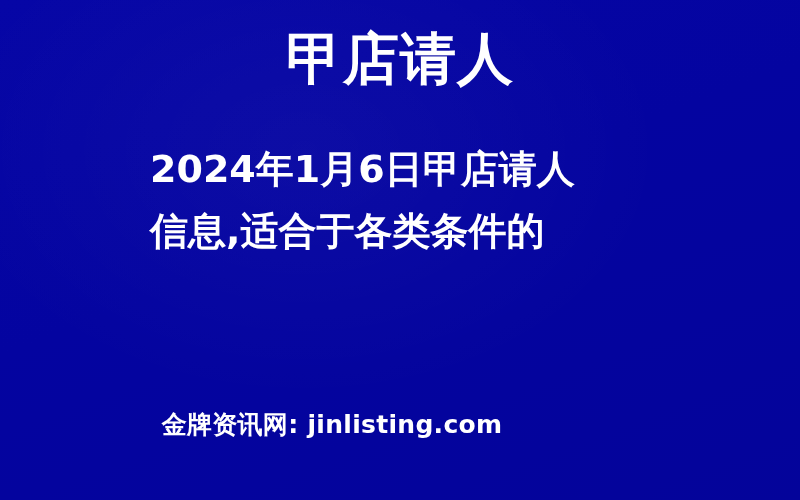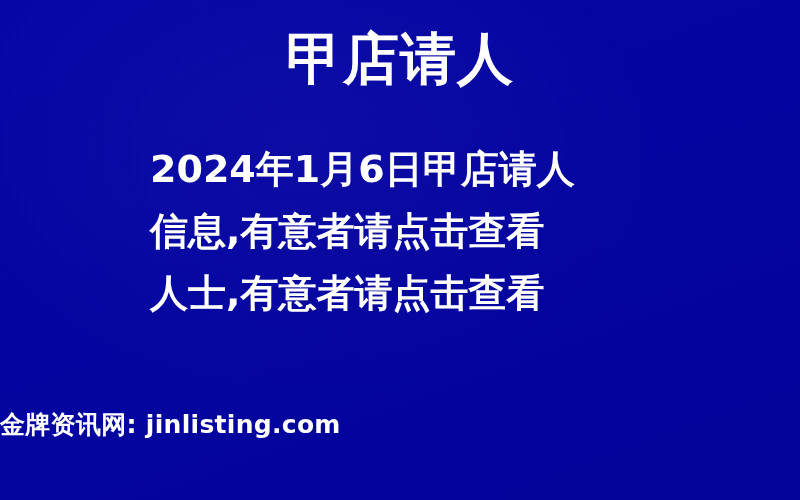--- a/index.html
+++ b/index.html
@@ -70,40 +70,39 @@
   }
 
   
   .footer {
     position: absolute;
     top: 409px;
     left: 0;
     width: 800px;
     padding-right: 136px;
     box-sizing: border-box;
-    text-align: left;
+    text-align: center;
     color: #ffffff;
     font-family: "DejaVu Sans", "Liberation Sans", sans-serif;
     font-weight: bold;
     font-size: 25px;
     line-height: 32px;
     letter-spacing: 0.3px;
     white-space: nowrap;
   }
 </style>
 </head>
 <body>
 
 <div class="poster">
   <div class="poster-inner">
 
     <div class="title">甲店请人</div>
 
     <div class="body-block">
       <span class="body-line">2024年1月6日甲店请人</span>
-      <span class="body-line">信息,有意者请点击查看</span>
-      <span class="body-line">人士,有意者请点击查看</span>
+      <span class="body-line">信息,适合于各类条件的</span>
     </div>
 
     <div class="footer">金牌资讯网: jinlisting.com</div>
 
   </div>
 </div>
 
 </body></html>

